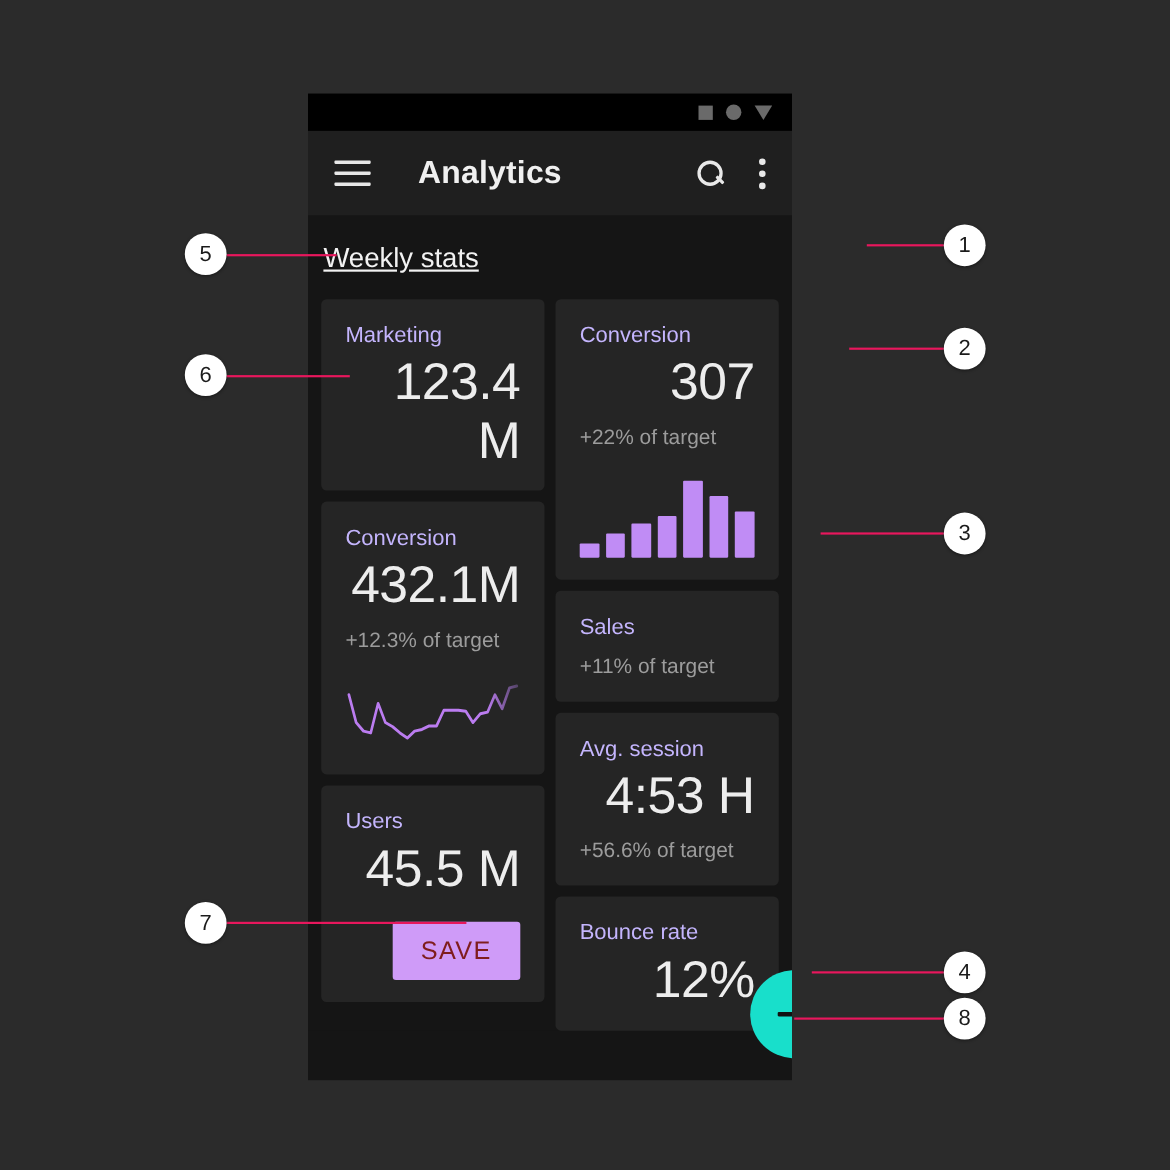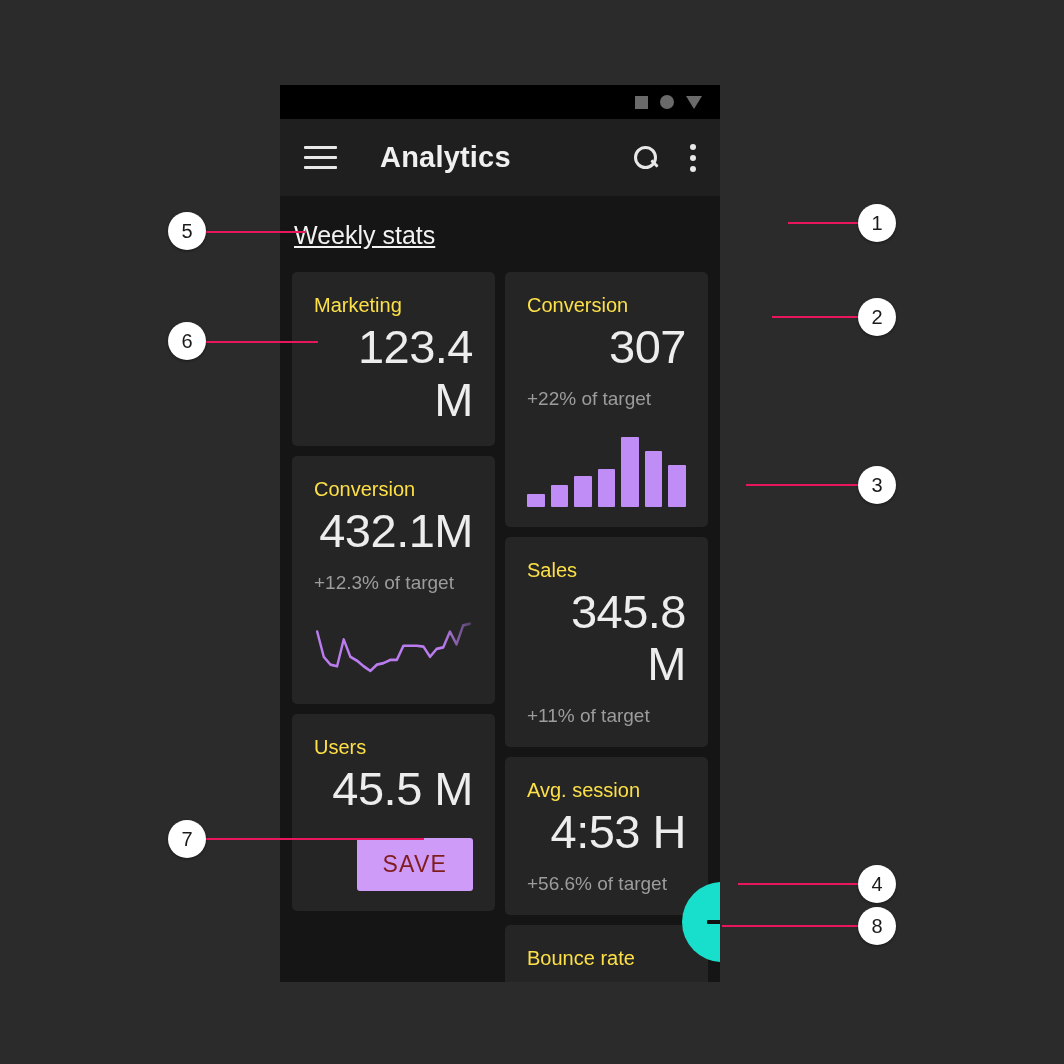--- a/index.html
+++ b/index.html
@@ -65,21 +65,21 @@
   .section-title {
     color: #f2f2f2; font-size: 25px; padding: 25px 2px 22px 2px; text-decoration: underline;
   }
   .columns { display: flex; gap: 10px; align-items: flex-start; }
   .col { flex: 1; display: flex; flex-direction: column; gap: 10px; }
 
   .card {
     background: #252525; border-radius: 5px;
     padding: 22px 22px 20px 22px; position: relative;
   }
-  .card-label { color: #fde047; font-size: 20px; margin-bottom: 4px; }
+  .card-label { color: #c4b5fd; font-size: 20px; margin-bottom: 4px; }
   .card-value { color: #ededed; font-size: 47px; line-height: 1.12; letter-spacing: -0.5px; text-align: right; }
   .card-sub { color: #9c9c9c; font-size: 19px; margin-top: 14px; }
 
   
   .spark { margin-top: 18px; height: 72px; }
   .spark svg { display: block; width: 100%; height: 72px; }
 
   
   .bars { margin-top: 22px; height: 75px; display: flex; align-items: flex-end; gap: 6px; }
   .bar { flex: 1; background: #c08cf5; border-radius: 1px; }
@@ -203,21 +203,20 @@
                 <div class="bar" style="height: 41.3333%; background: rgb(192, 140, 245);"></div>
                 <div class="bar" style="height: 50.6667%; background: rgb(192, 140, 245);"></div>
                 <div class="bar" style="height: 93.3333%; background: rgb(192, 140, 245);"></div>
                 <div class="bar" style="height: 74.6667%; background: rgb(192, 140, 245);"></div>
                 <div class="bar" style="height: 56%; background: rgb(192, 140, 245);"></div>
               </div>
           </div>
 
           <div class="card">
             <div class="card-label">Sales</div>
-            <div class="card-value">345.8 M</div>
             <div class="card-sub">+11% of target</div>
           </div>
 
           <div class="card">
             <div class="card-label">Avg. session</div>
             <div class="card-value">4:53 H</div>
             <div class="card-sub">+56.6% of target</div>
           </div>
 
           <div class="card">

